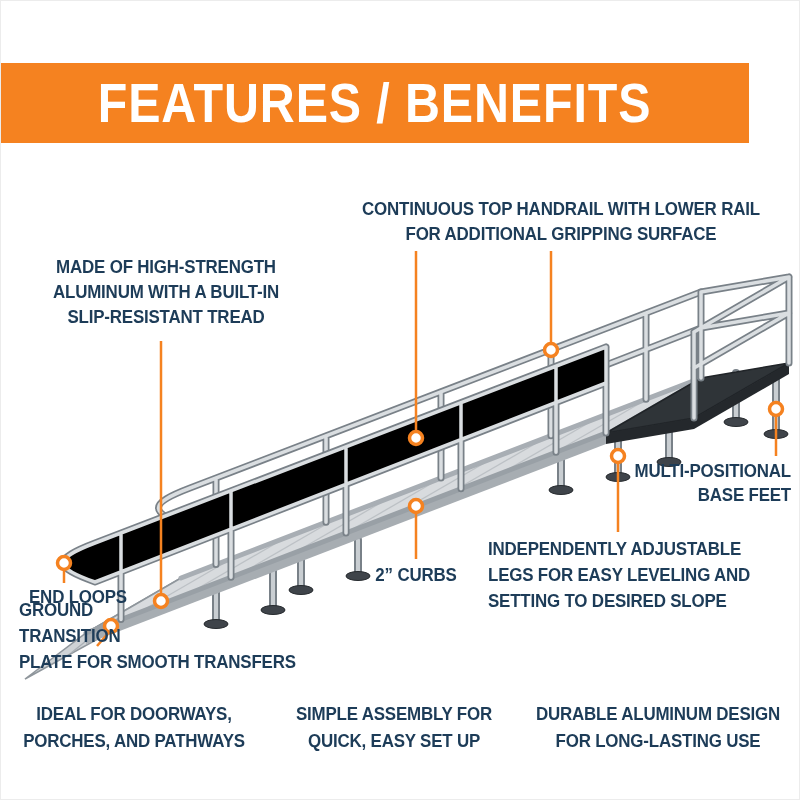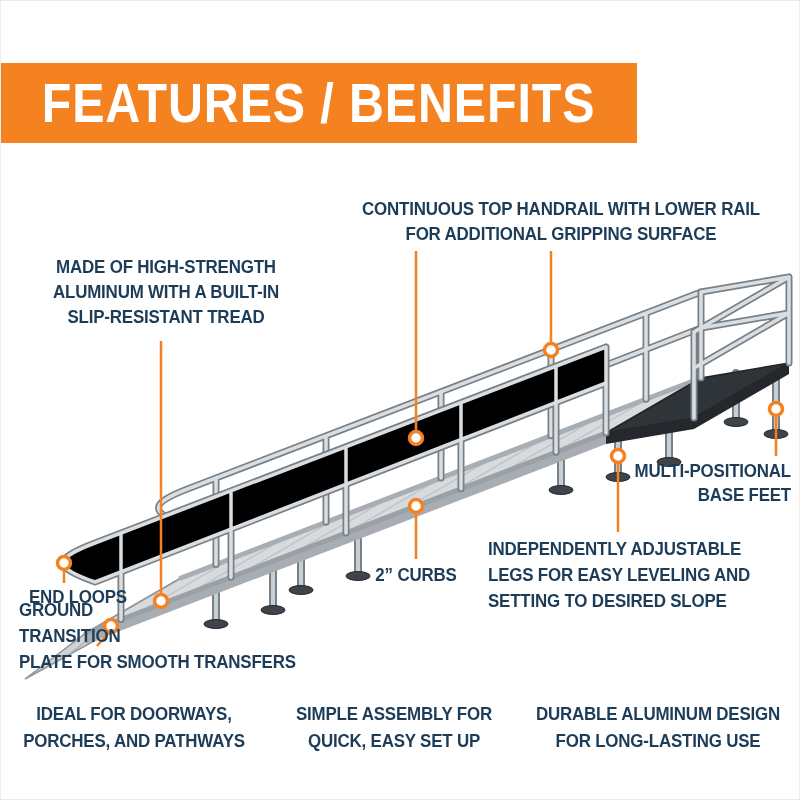--- a/index.html
+++ b/index.html
@@ -1,20 +1,20 @@
 <!DOCTYPE html>
 <html><head>
 <meta charset="utf-8">
 <style>
   * { margin:0; padding:0; box-sizing:border-box; }
   html,body { width:800px; height:800px; background:#ffffff; }
   body { font-family:"Liberation Sans", sans-serif; position:relative; overflow:hidden; }
   .page { position:absolute; inset:0; background:#ffffff; border:1px solid #ececec; }
 
-  .header { position:absolute; left:0; top:62px; width:636px; height:80px;
+  .header { position:absolute; left:0; top:62px; width:748px; height:80px;
             background:#F58220; display:flex; align-items:center; justify-content:center; }
   .header h1 { color:#ffffff; font-size:55px; font-weight:800; letter-spacing:1px;
                transform:scaleX(0.88); white-space:nowrap; }
 
   svg.scene { position:absolute; left:0; top:0; width:800px; height:800px; }
 
   .callout { position:absolute; color:#1D3C58; font-weight:700; font-size:18px;
              line-height:25px; letter-spacing:-0.2px; }
   .callout .ln { white-space:nowrap; }
   .tc { text-align:center; transform:scaleX(0.94); transform-origin:center top; }

